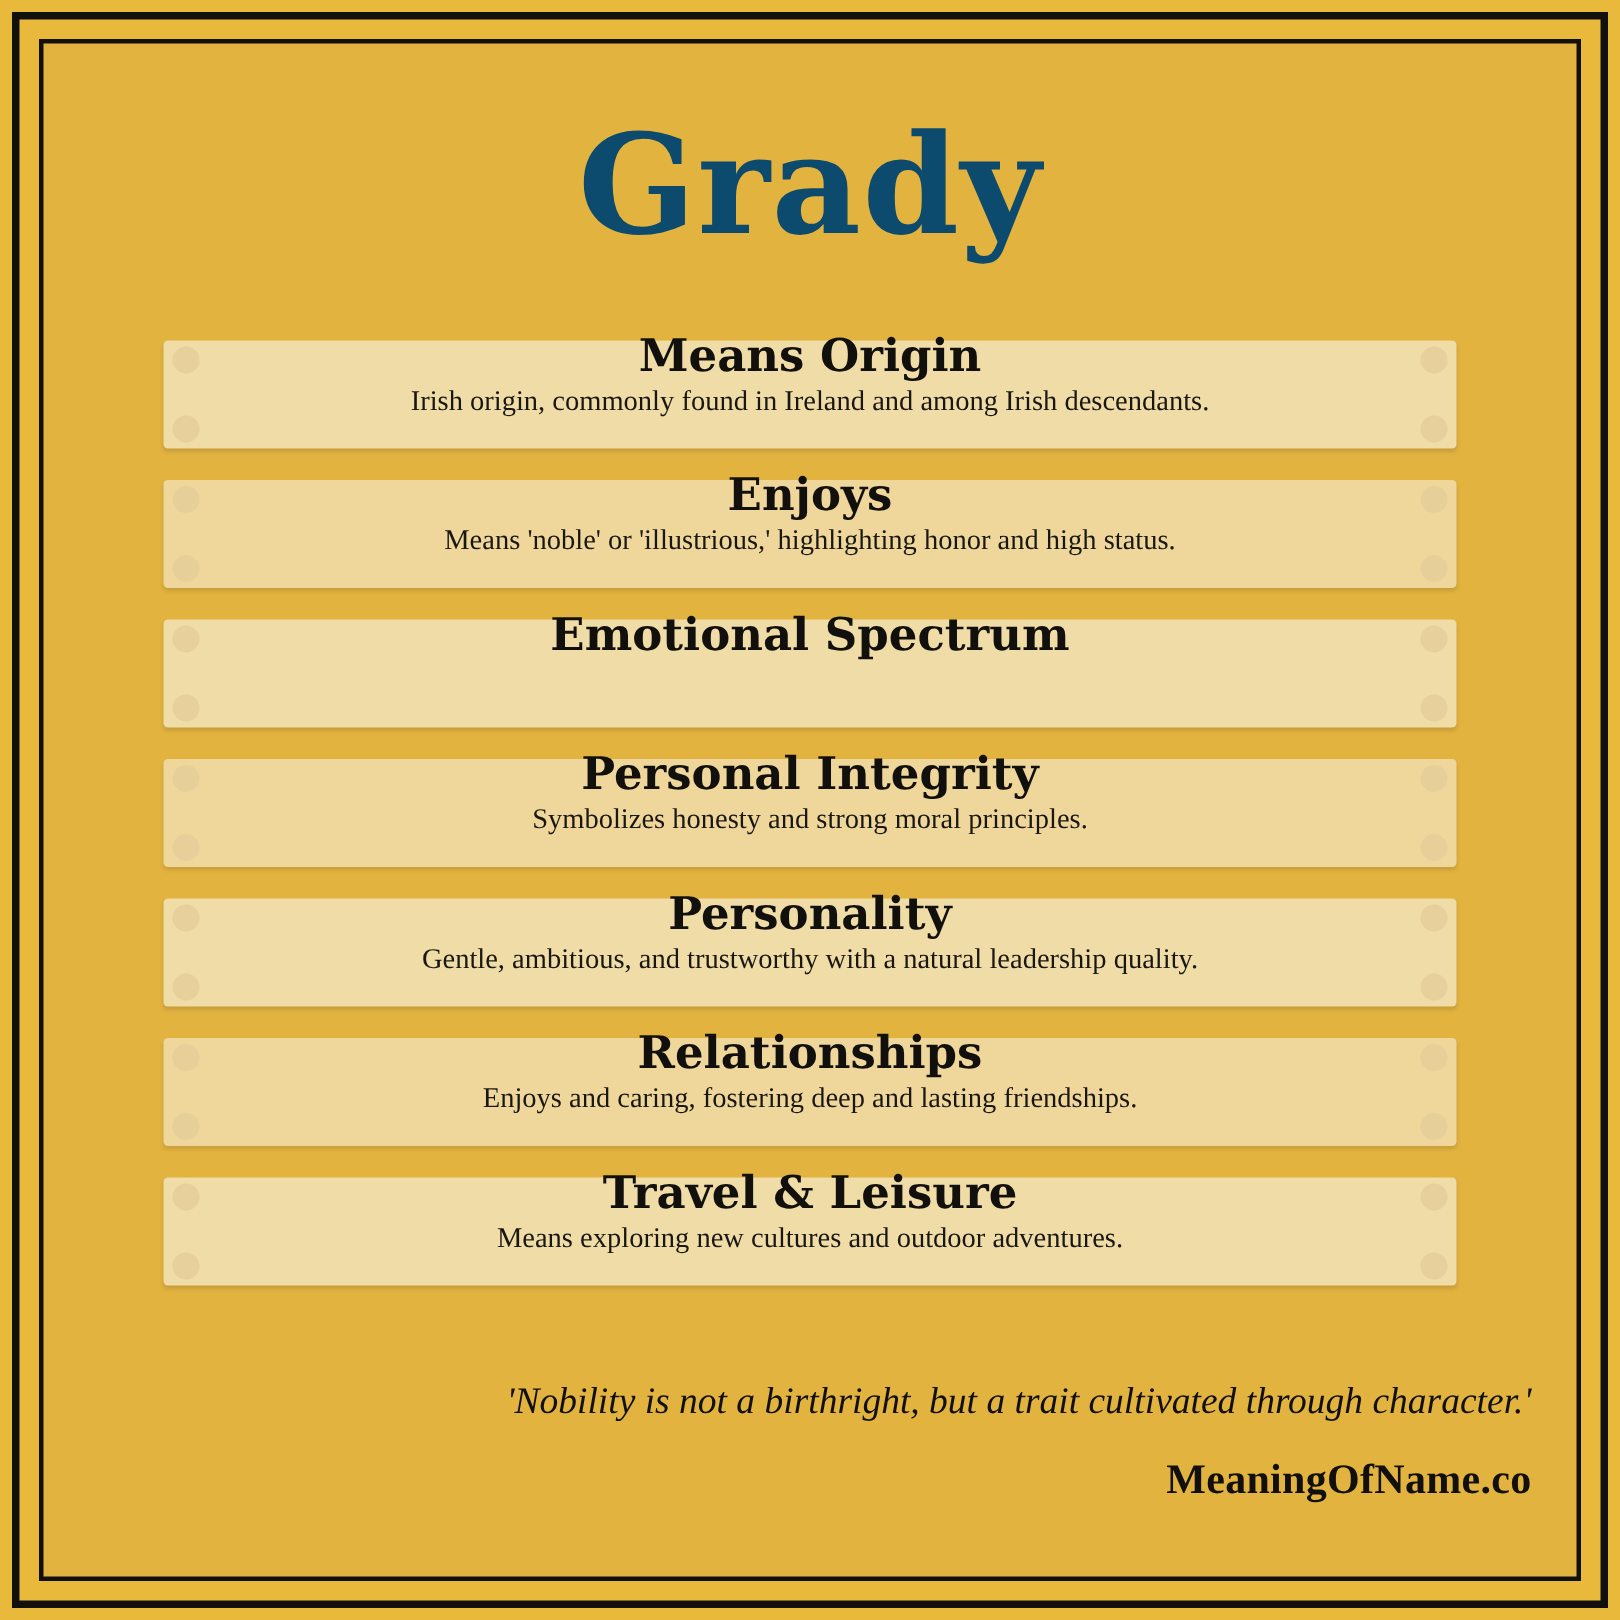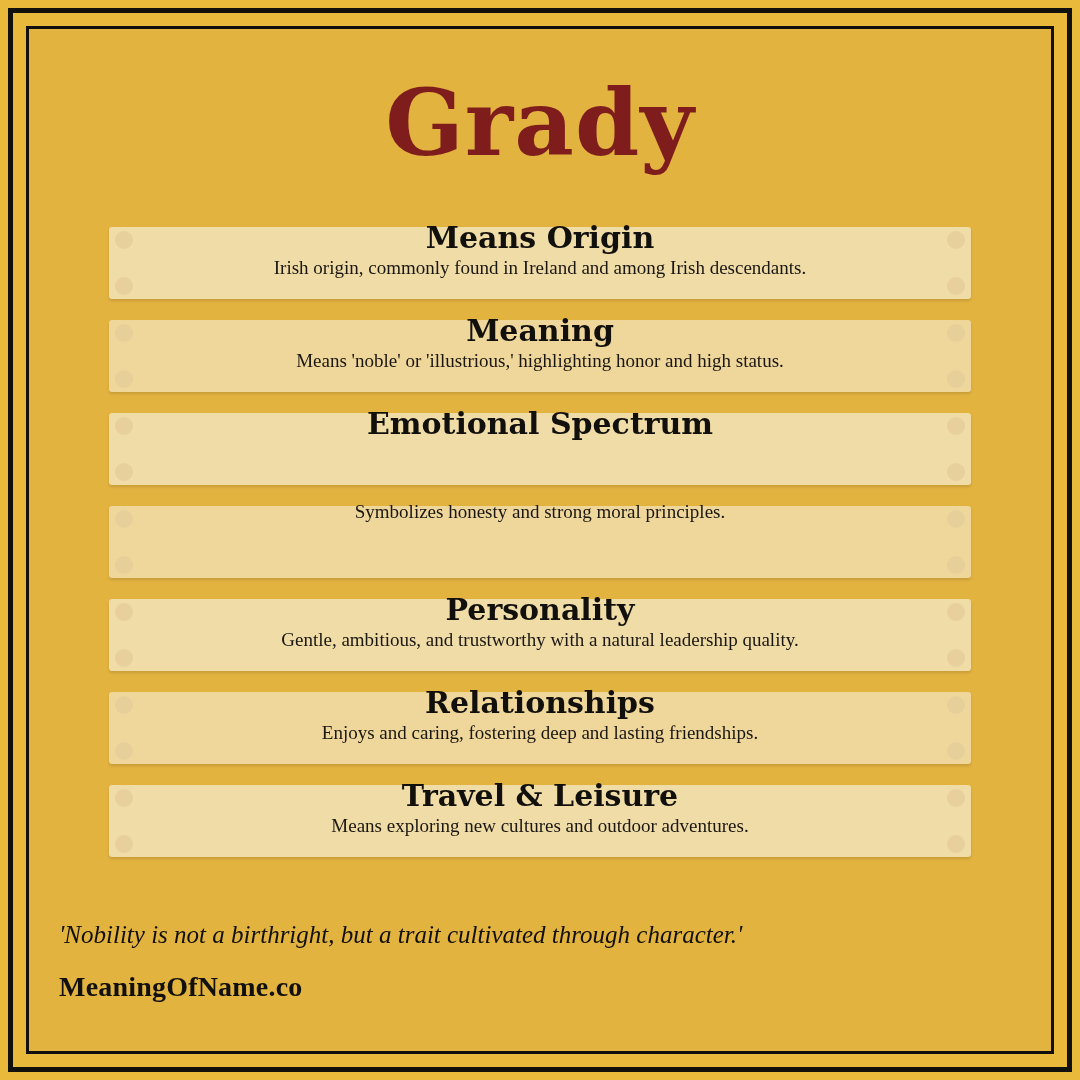--- a/index.html
+++ b/index.html
@@ -53,21 +53,21 @@
     flex-direction: column;
     align-items: center;
   }
 
   
   .title {
     font-family: "DejaVu Serif", serif;
     font-weight: bold;
     font-size: 92px;
     line-height: 1;
-    color: #7f1d1d;
+    color: #0c4a6e;
     letter-spacing: 1px;
     margin-top: 18px;
     text-align: center;
   }
 
   
   .cards {
     margin-top: 48px;
     width: 862px;
     display: flex;
@@ -142,21 +142,21 @@
     text-align: center;
     margin-top: 1px;
   }
 
   
   .footer {
     margin-top: auto;
     width: 100%;
     display: flex;
     flex-direction: column;
-    align-items: flex-start;
+    align-items: flex-end;
     padding-bottom: 18px;
   }
 
   .quote {
     font-family: "Liberation Serif", serif;
     font-style: italic;
     font-size: 25px;
     color: #12100c;
     text-align: center;
   }
@@ -197,21 +197,21 @@
         </div>
 
         <div class="card alt">
           <div class="bar">
             <span class="knob tl"></span>
             <span class="knob tr"></span>
             <span class="knob bl"></span>
             <span class="knob br"></span>
           </div>
           <div class="text">
-            <h2>Meaning</h2>
+            <h2>Enjoys</h2>
             <p>Means 'noble' or 'illustrious,' highlighting honor and high status.</p>
           </div>
         </div>
 
         <div class="card">
           <div class="bar">
             <span class="knob tl"></span>
             <span class="knob tr"></span>
             <span class="knob bl"></span>
             <span class="knob br"></span>
@@ -222,20 +222,21 @@
         </div>
 
         <div class="card alt">
           <div class="bar">
             <span class="knob tl"></span>
             <span class="knob tr"></span>
             <span class="knob bl"></span>
             <span class="knob br"></span>
           </div>
           <div class="text">
+            <h2>Personal Integrity</h2>
             <p>Symbolizes honesty and strong moral principles.</p>
           </div>
         </div>
 
         <div class="card">
           <div class="bar">
             <span class="knob tl"></span>
             <span class="knob tr"></span>
             <span class="knob bl"></span>
             <span class="knob br"></span>

